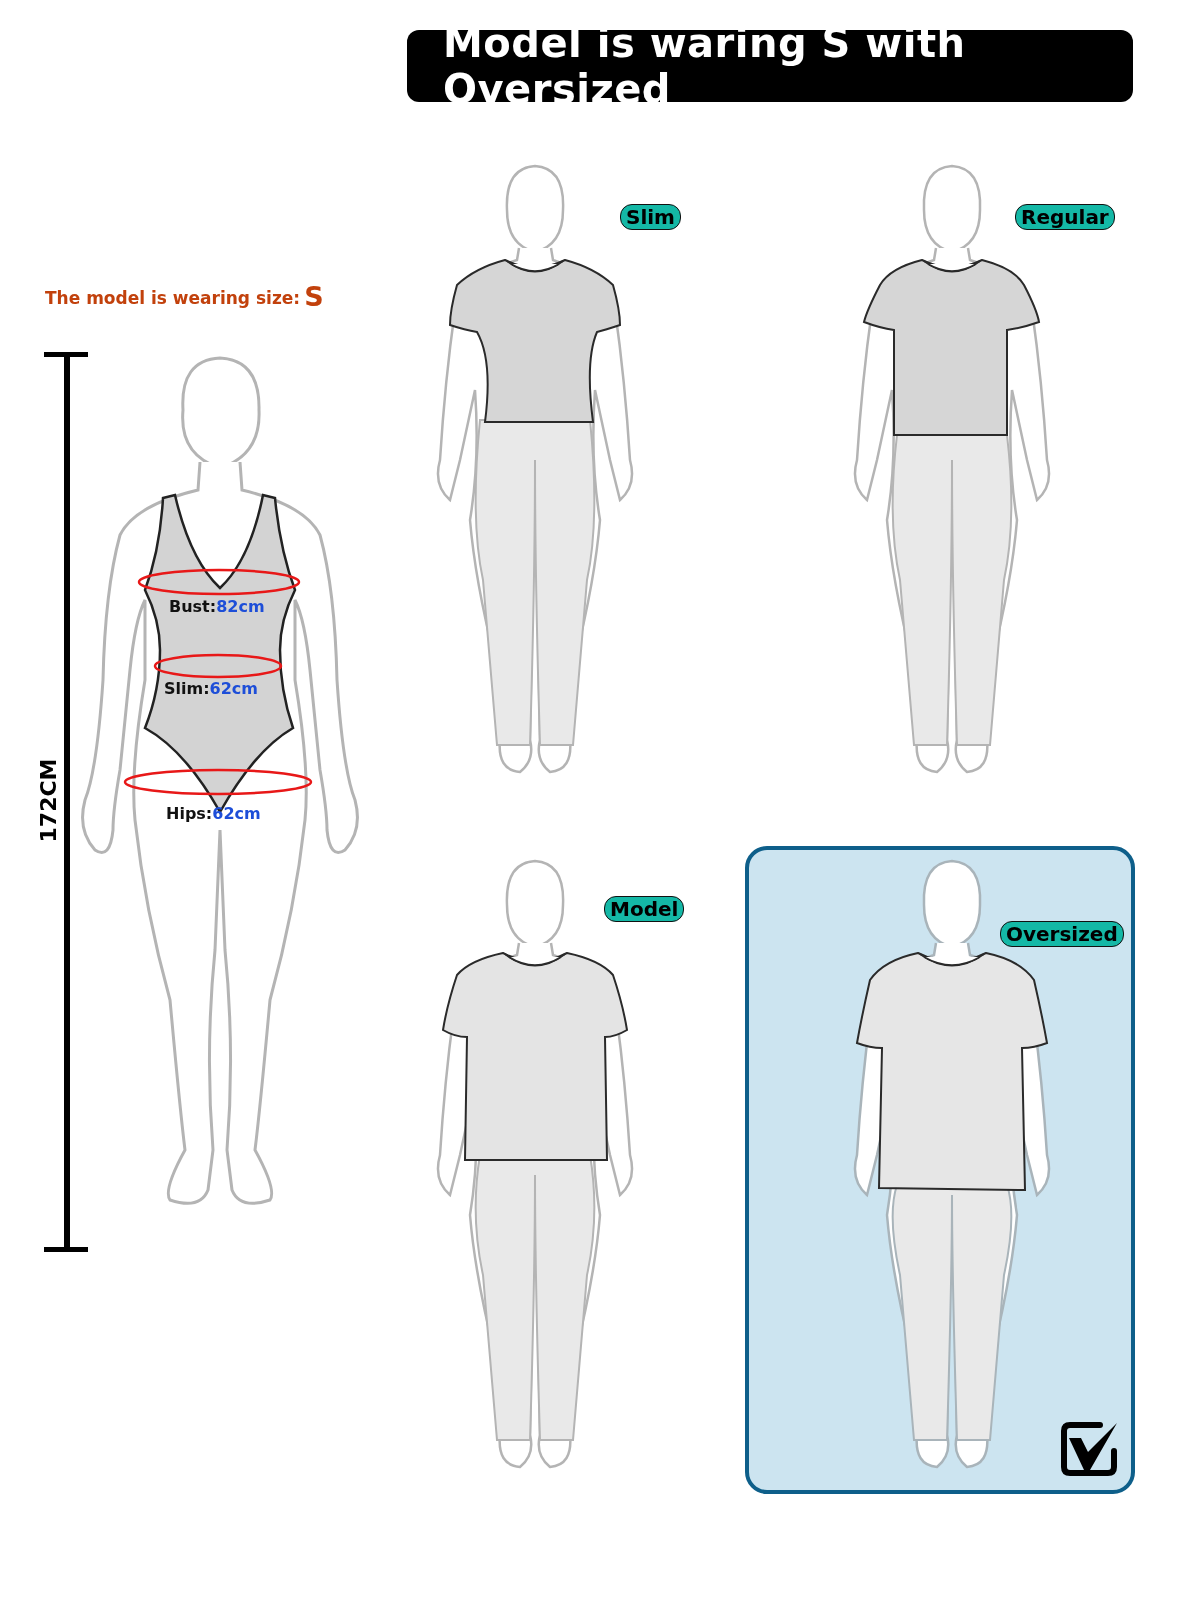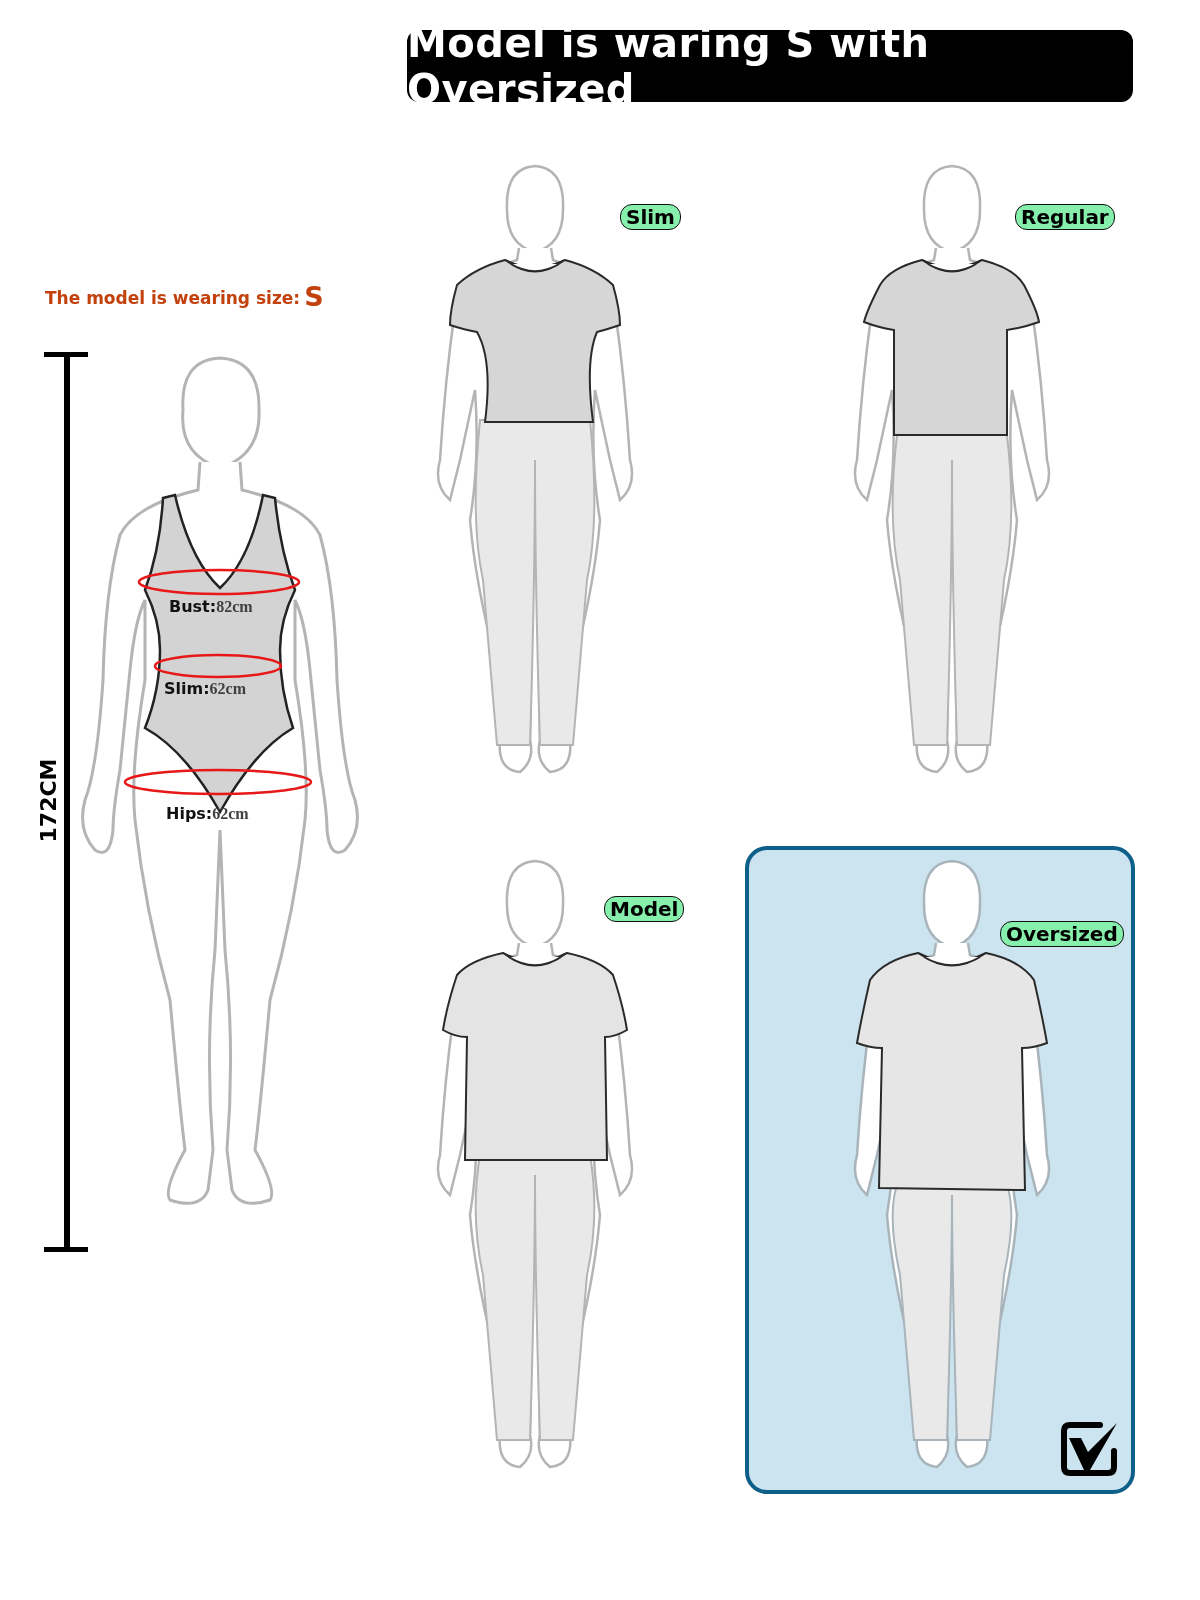--- a/index.html
+++ b/index.html
@@ -1,30 +1,30 @@
 <!DOCTYPE html>
 <html><head>
 <meta charset="utf-8">
 <style>
   html,body{margin:0;padding:0;background:#ffffff;}
   body{width:1200px;height:1600px;position:relative;overflow:hidden;font-family:"Liberation Sans","DejaVu Sans",sans-serif;}
   .banner{position:absolute;left:407px;top:30px;width:726px;height:72px;background:#000;border-radius:12px;display:flex;align-items:center;justify-content:center;}
-  .banner span{color:#fff;font-weight:bold;font-size:40px;letter-spacing:0.5px;font-family:"DejaVu Sans","Liberation Sans",sans-serif;}
+  .banner span{color:#fff;font-weight:bold;font-size:40px;letter-spacing:0.5px;font-family:"DejaVu Sans","Liberation Sans",sans-serif;padding-left:36px;}
   .info{position:absolute;left:45px;top:284px;font-weight:bold;color:#c2410c;font-family:"DejaVu Sans","Liberation Sans",sans-serif;}
   .info .l1{font-size:17px;line-height:26px;}
   .info .size{font-size:27px;font-weight:bold;vertical-align:-2px;margin-left:4px;}
   .info .l2{font-size:17px;line-height:28px;}
   .info .wval{font-size:22px;margin-left:4px;}
   .ruler-v{position:absolute;left:64px;top:354px;width:6px;height:897px;background:#000;}
   .ruler-t{position:absolute;left:44px;top:352px;width:44px;height:5px;background:#000;}
   .ruler-b{position:absolute;left:44px;top:1247px;width:44px;height:5px;background:#000;}
   .height-label{position:absolute;left:-2px;top:788px;width:100px;text-align:center;transform:rotate(-90deg);font-weight:bold;font-size:22px;color:#000;font-family:"DejaVu Sans","Liberation Sans",sans-serif;}
   .meas{position:absolute;font-weight:bold;font-size:16px;font-family:"DejaVu Sans","Liberation Sans",sans-serif;color:#111;}
-  .meas .v{color:#404040;font-family:Liberation Serif, serif;}
-  .fit-label{position:absolute;border:1.5px solid #111;border-radius:12px;padding:0 5px;font-weight:bold;font-size:20px;line-height:24px;color:#000;background:#86efac;font-family:"DejaVu Sans","Liberation Sans",sans-serif;}
+  .meas .v{color:#1d4ed8;}
+  .fit-label{position:absolute;border:1.5px solid #111;border-radius:12px;padding:0 5px;font-weight:bold;font-size:20px;line-height:24px;color:#000;background:#14b8a6;font-family:"DejaVu Sans","Liberation Sans",sans-serif;}
   .selected-panel{position:absolute;left:745px;top:846px;width:390px;height:648px;background:#cce4f0;border:4px solid #0e5f8a;border-radius:22px;box-sizing:border-box;}
   .fig{position:absolute;}
   .check{position:absolute;left:1060px;top:1418px;}
 </style>
 </head>
 <body>
 
 <div class="banner">
   <span>Model is waring S with Oversized</span>
 </div>

